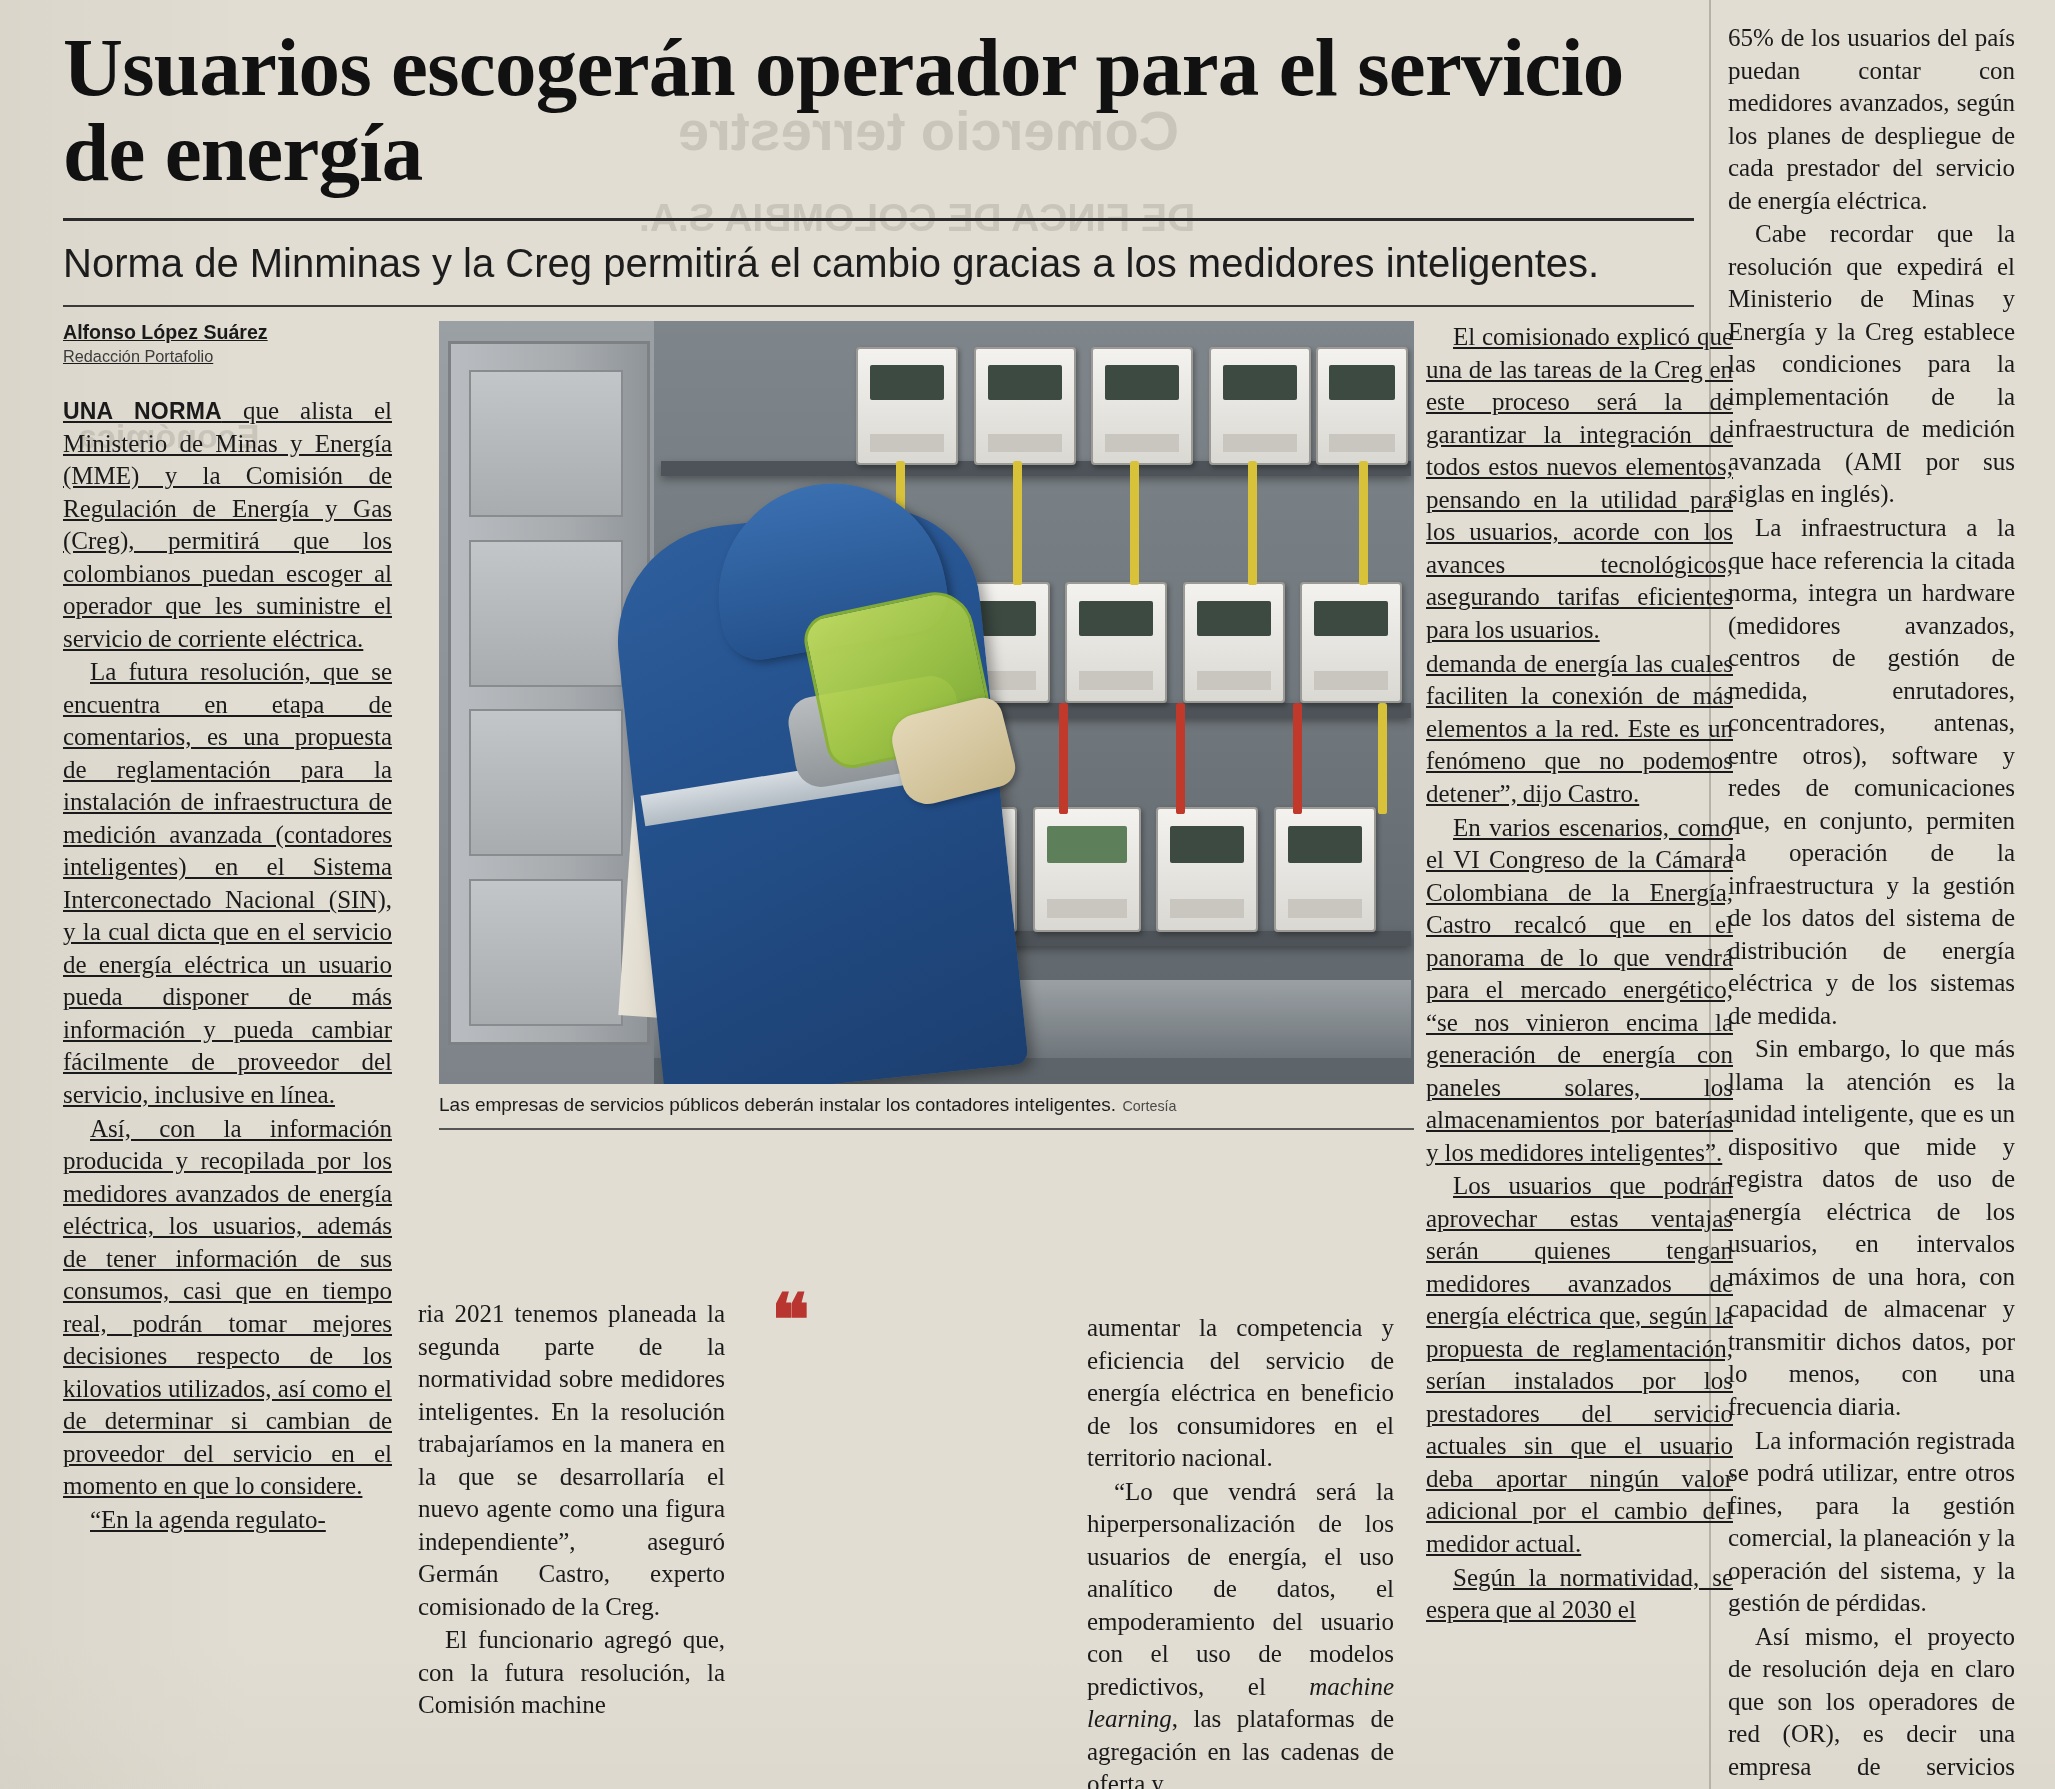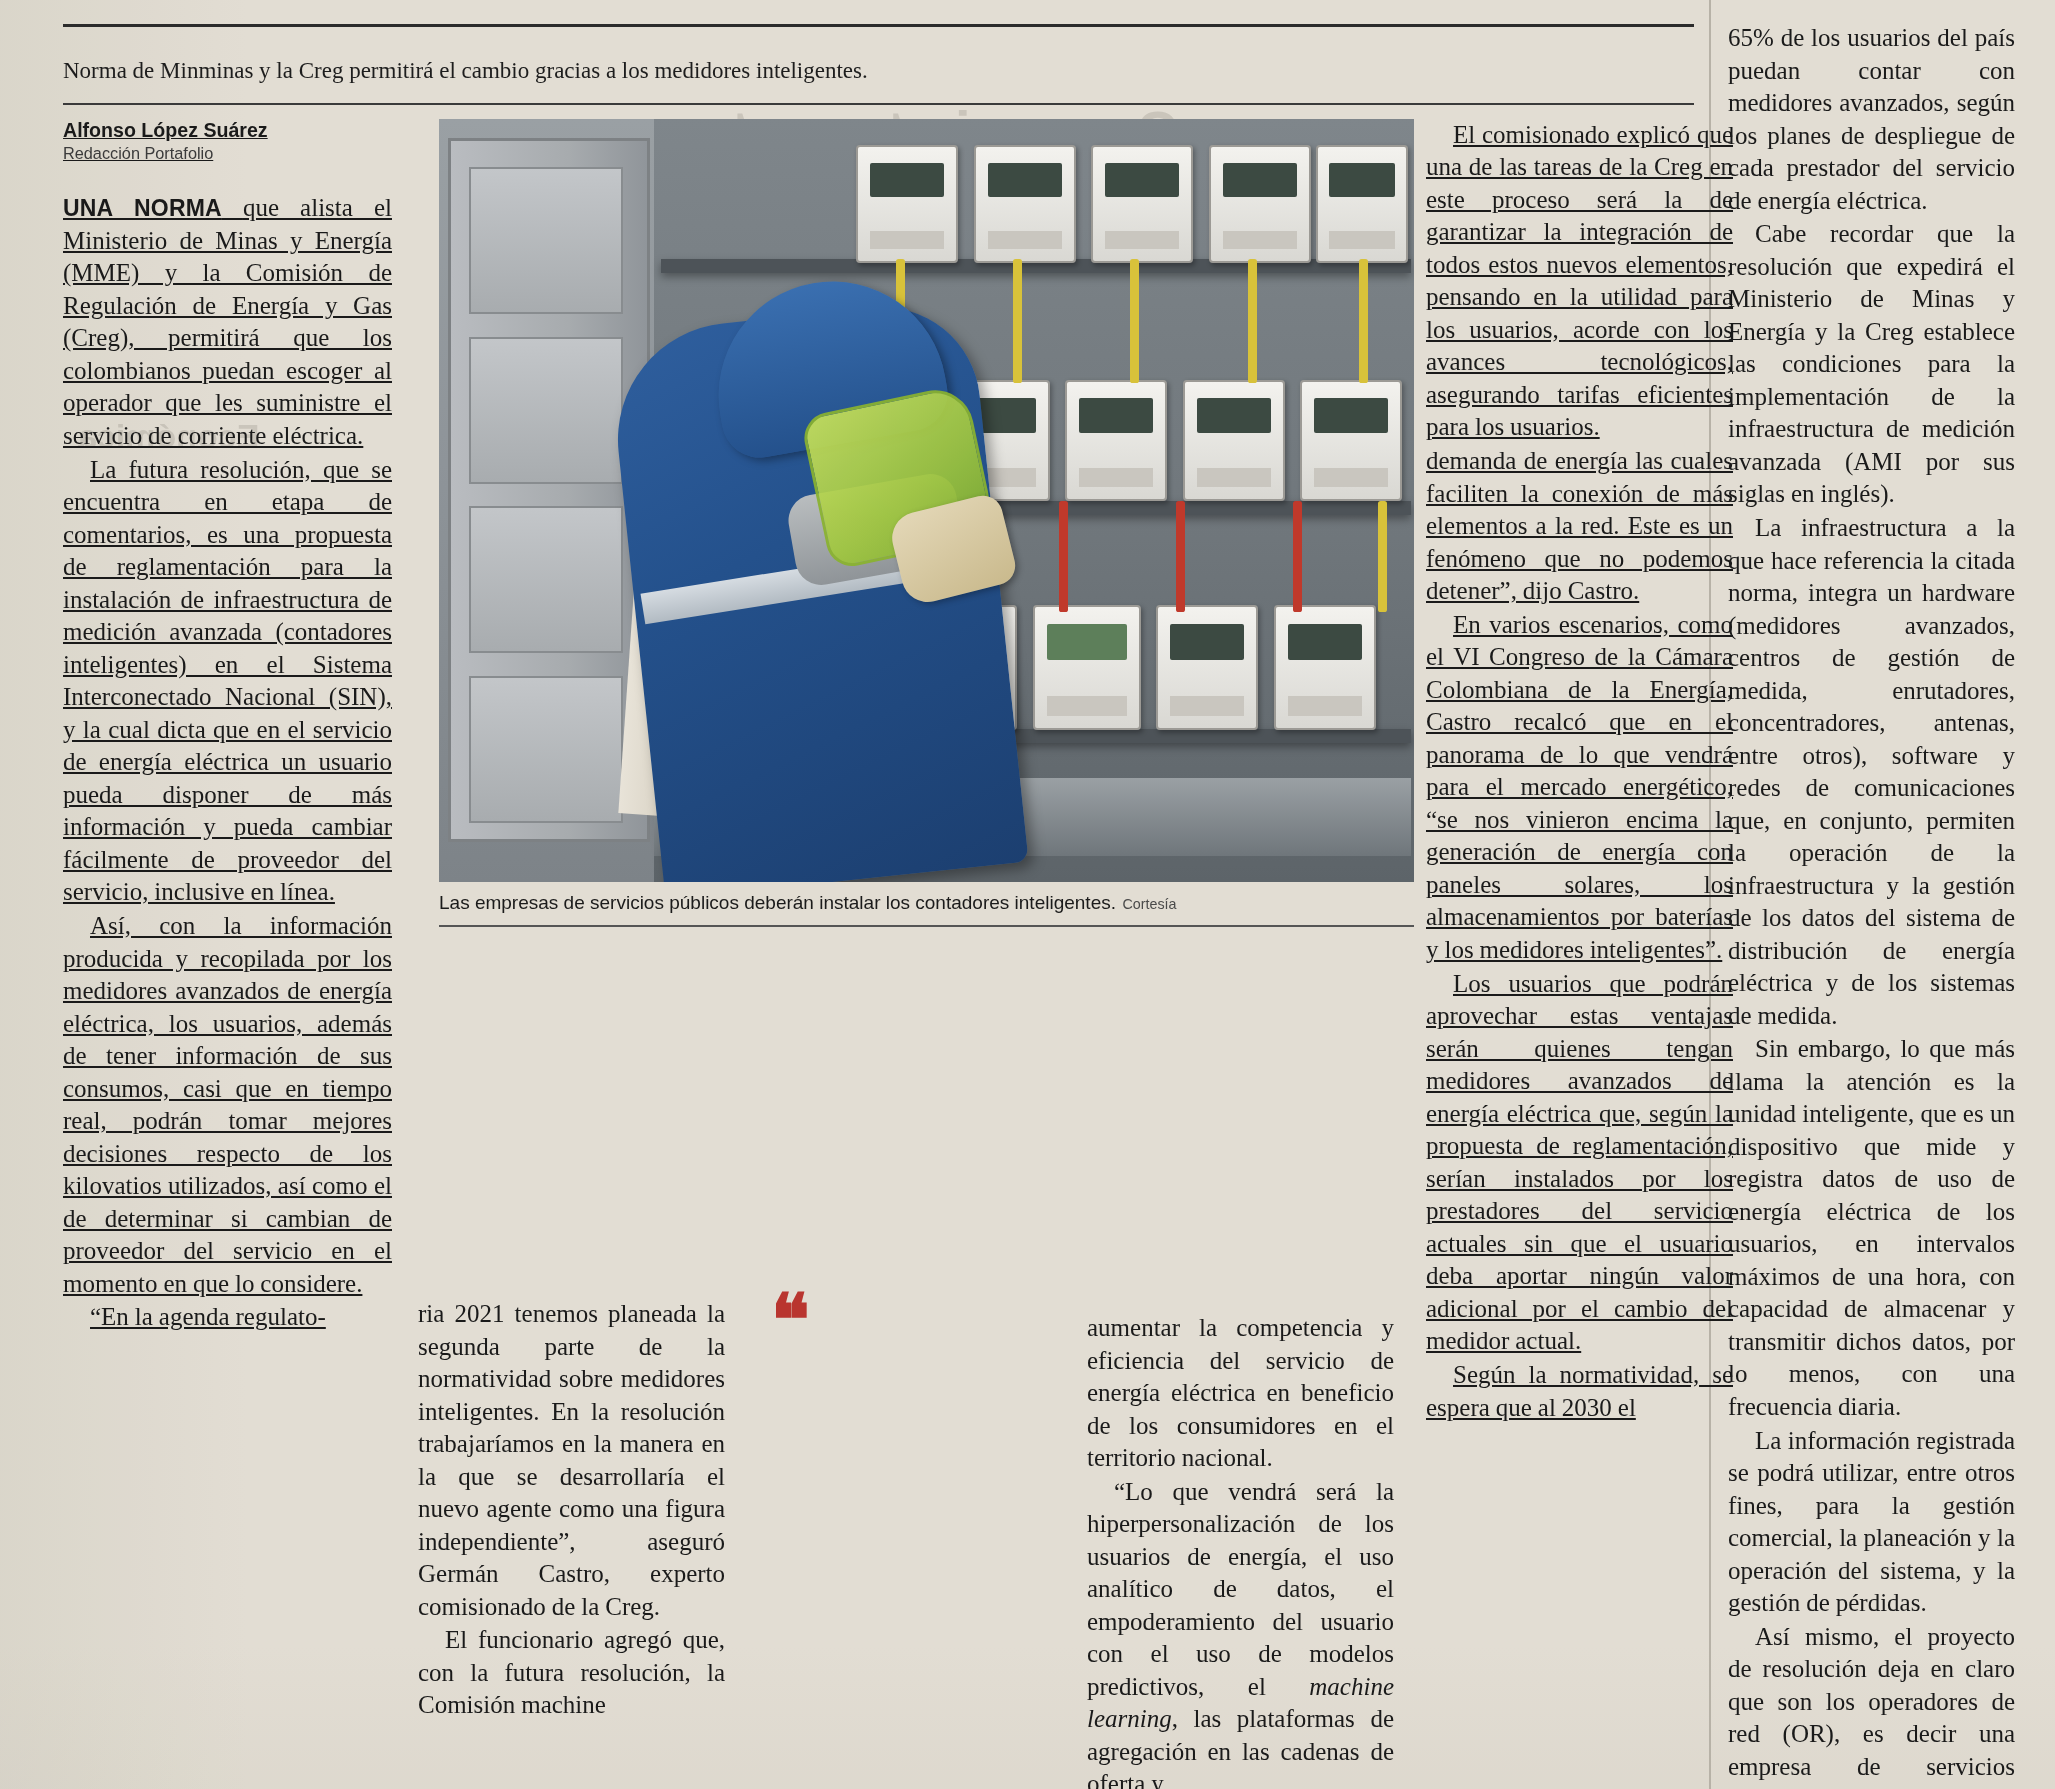--- a/index.html
+++ b/index.html
@@ -51,25 +51,25 @@
     color: #111;
     width: 1578px;
   }
   .headline-rule {
     margin-top: 23.5px;
     width: 1631px;
     height: 3.3px;
     background: #2b2b2b;
   }
   .subhead {
-    font-family: Liberation Serif, serif;
-    font-size: 23px;
+    font-family: Liberation Sans, sans-serif;
+    font-size: 40px;
     line-height: 1.25;
     color: #1d1d1d;
-    margin: 30px 0 17px 0;
+    margin: 17px 0 17px 0;
     width: 1604px;
   }
   .subhead-rule {
     width: 1631px;
     height: 2px;
     background: #3a3a3a;
     margin-bottom: 14.3px;
   }
 
   
@@ -312,20 +312,21 @@
   <div class="bleed bleed-1">Comercio terrestre</div>
   <div class="bleed bleed-2">DE FINCA DE COLOMBIA S.A.</div>
   <div class="bleed bleed-3">Económica</div>
   <div class="bleed bleed-4">reformas</div>
   <div class="bleed bleed-5">VALOR</div>
 
   <div class="rail-divider"></div>
 
   <div class="main-block">
 
+    <h1 class="headline">Usuarios escogerán operador para el servicio de energía</h1>
     <div class="headline-rule"></div>
     <div class="subhead">Norma de Minminas y la Creg permitirá el cambio gracias a los medidores inteligentes.</div>
     <div class="subhead-rule"></div>
 
     <div class="cols" style="height:841px;">
 
       <div class="col col-1">
         <div class="byline-name">Alfonso López Suárez</div>
         <div class="byline-role">Redacción Portafolio</div>
 

